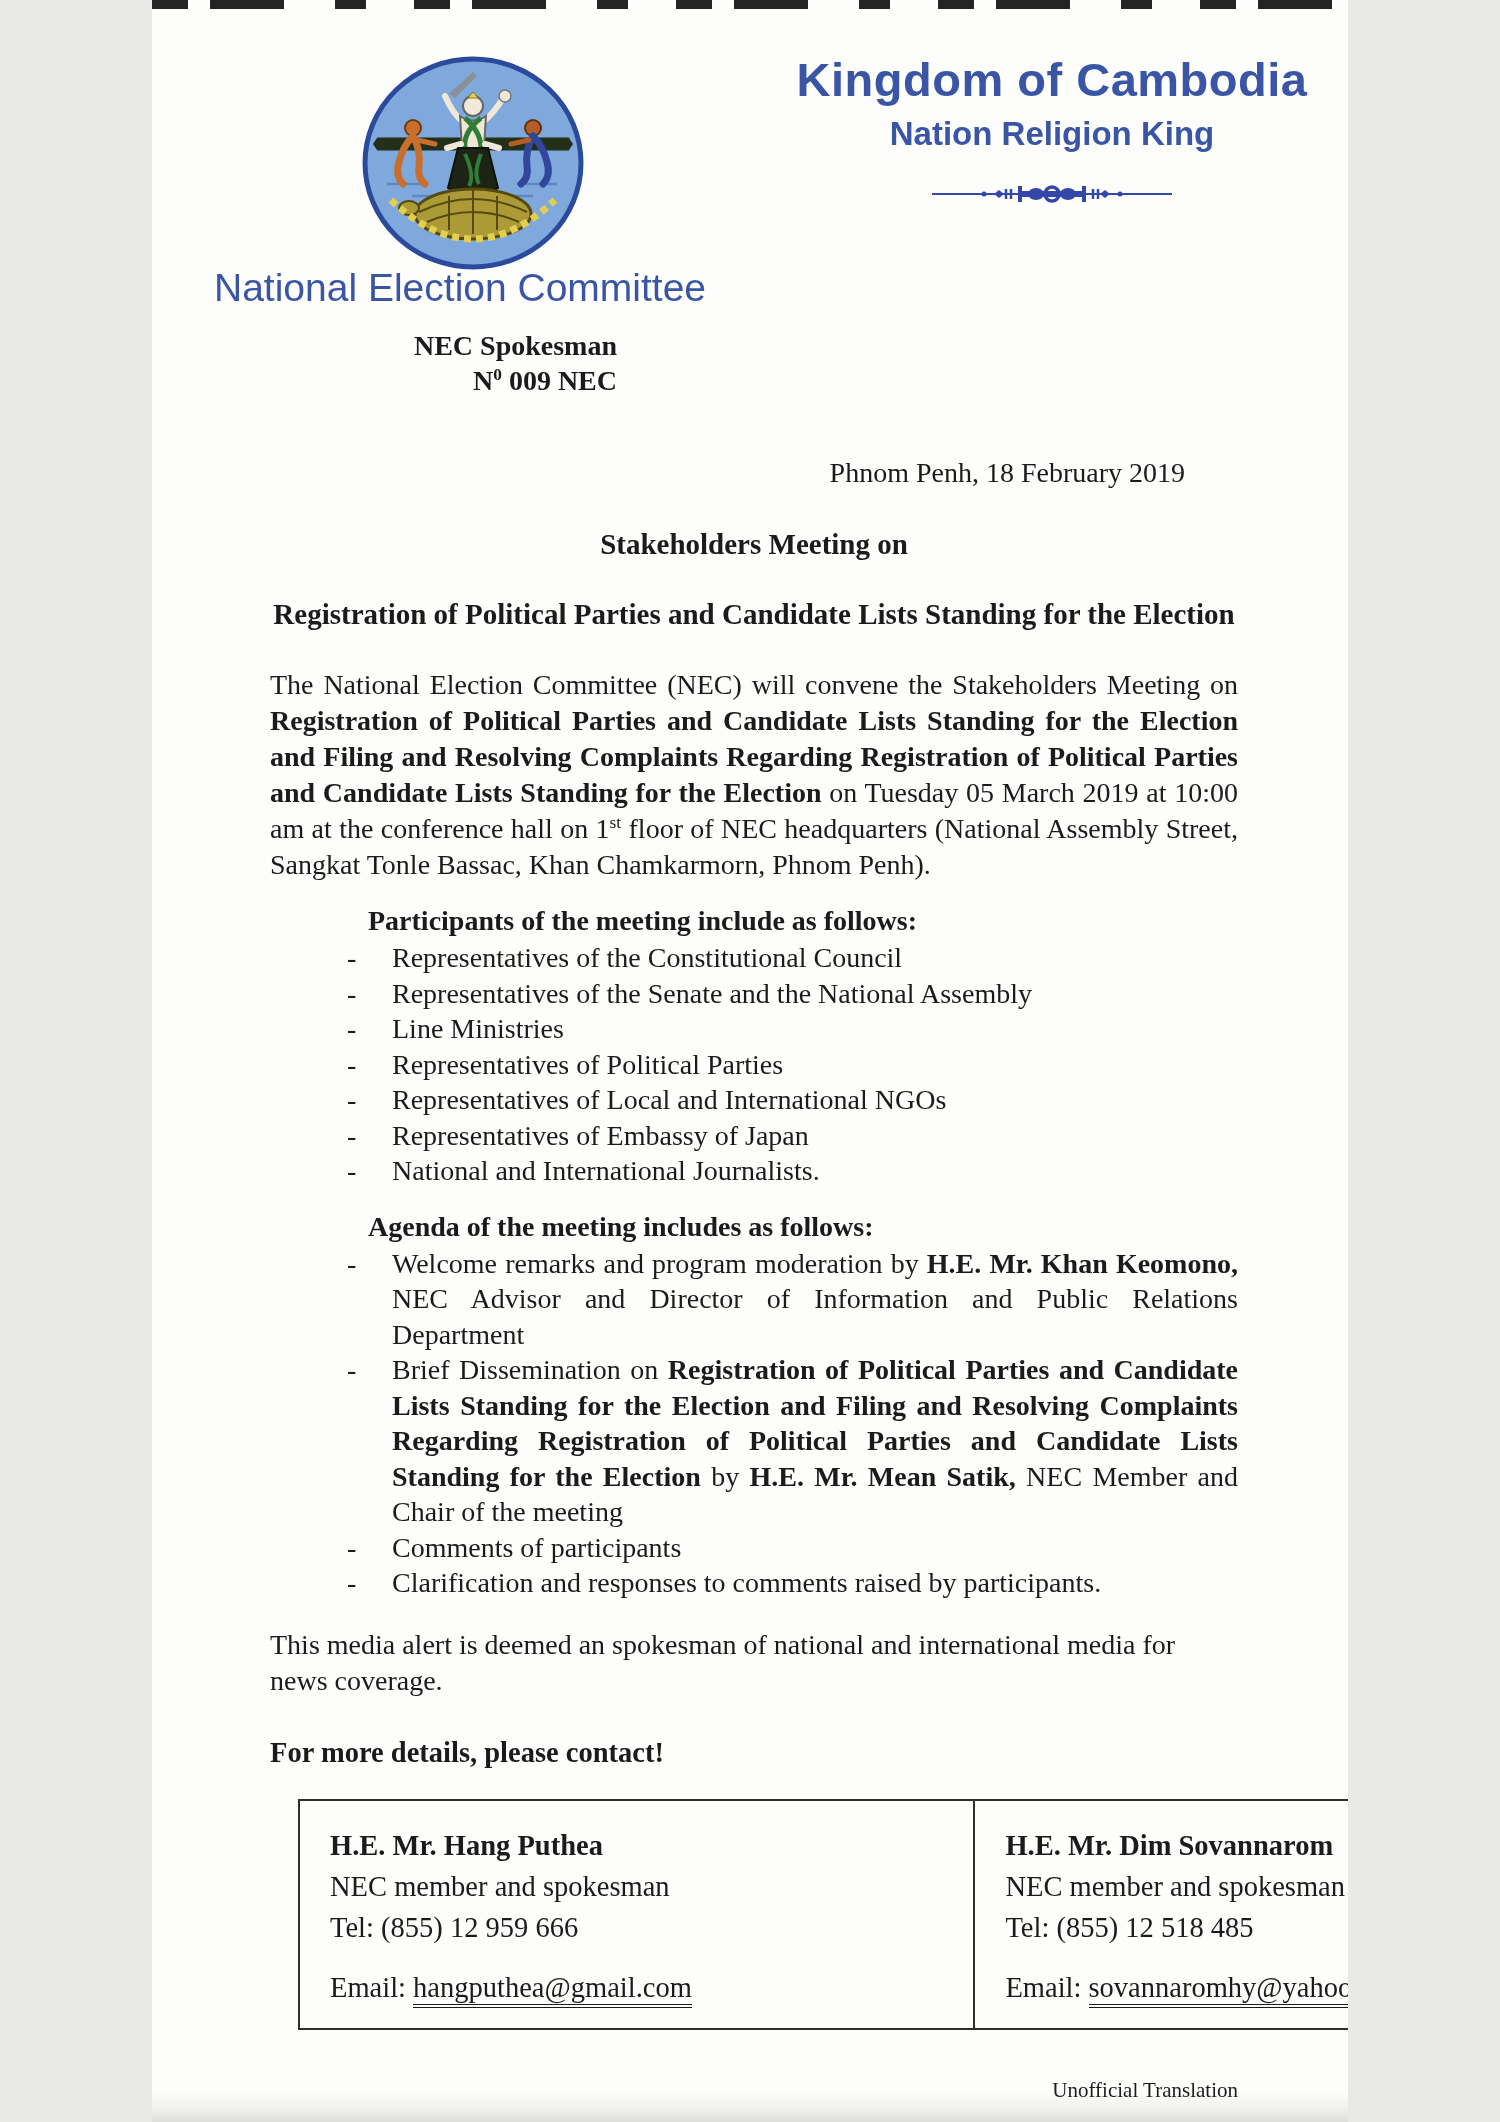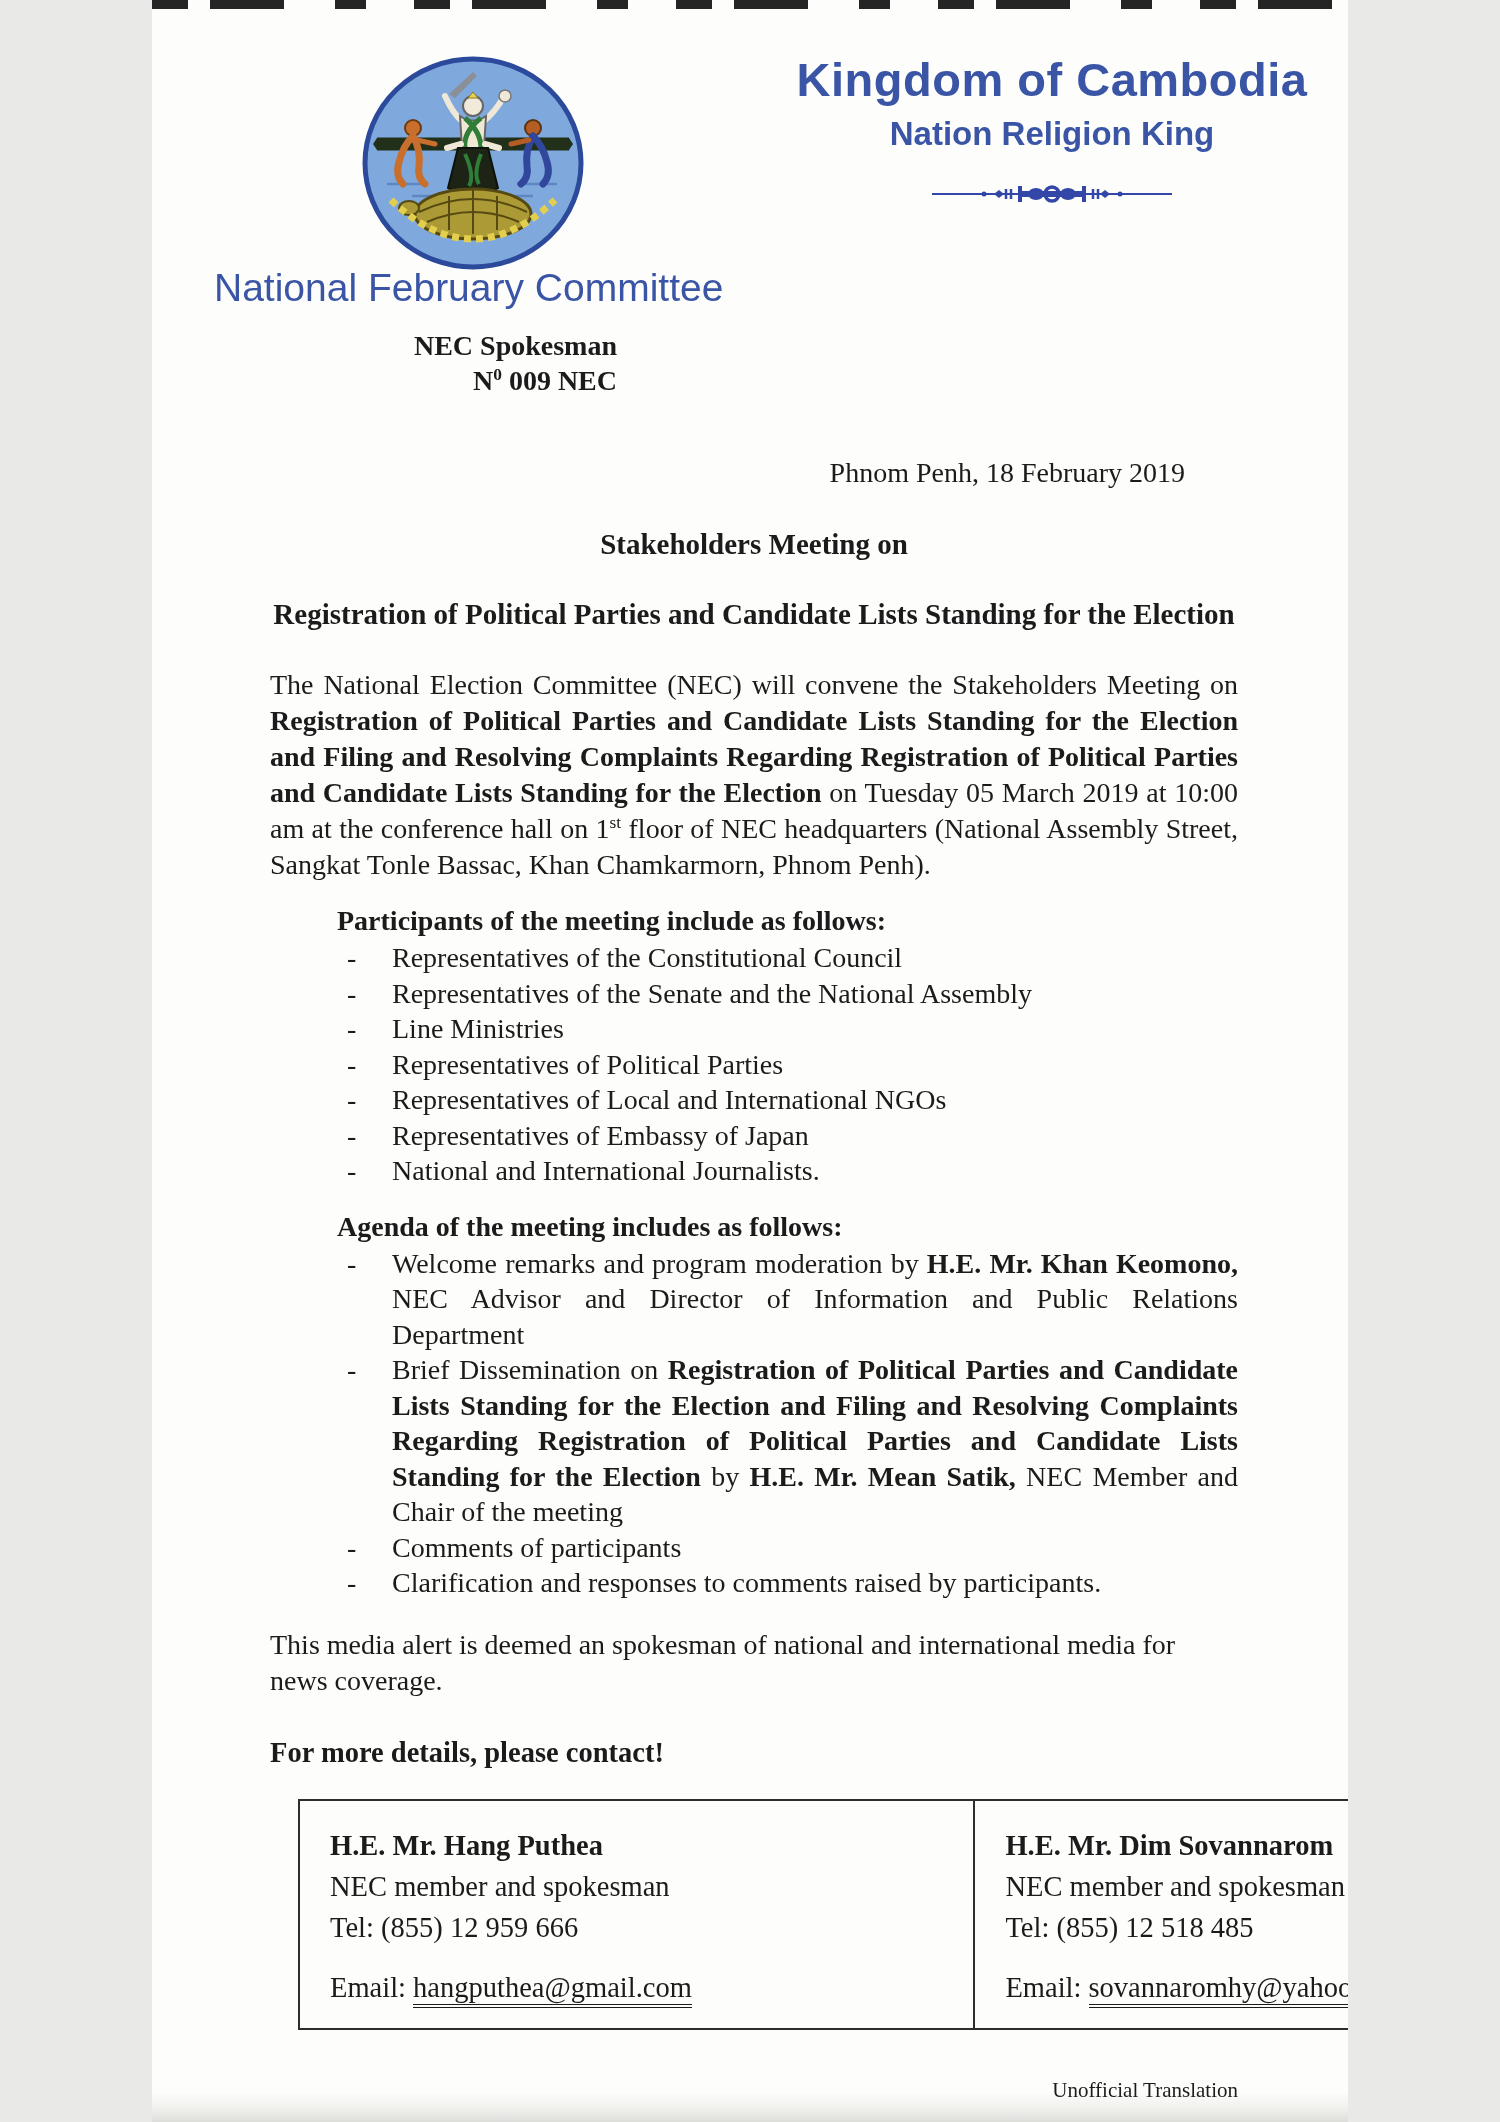--- a/index.html
+++ b/index.html
@@ -34,21 +34,21 @@
   .spokes { position:absolute; left:125px; top:328px; width:340px; text-align:right;
     font-weight:bold; font-size:28px; line-height:35px; }
   sup { font-size:.62em; vertical-align:super; line-height:0; }
   
   .body { padding:0 110px 0 118px; }
   .dateline { text-align:right; padding-right:53px; font-size:28px; line-height:36px; }
   .title { text-align:center; font-size:34px; margin:34px 0 0; font-weight:bold; }
   .sub   { text-align:center; font-size:29px; margin:37px 0 0; font-weight:bold; }
   .b { font-weight:bold; }
   .intro { font-size:28px; line-height:36px; text-align:justify; margin:36px 0 0; }
-  .sec-h { margin:20px 0 0 67px; font-size:28px; line-height:36px; }
+  .sec-h { margin:20px 0 0 98px; font-size:28px; line-height:36px; }
   .plist { list-style:none; margin:1px 0 0; padding:0 0 0 77px; font-size:28px; line-height:35.5px; }
   .plist li { display:flex; }
   .dash { width:45px; flex:none; }
   .litext { flex:1; }
   .just { text-align:justify; }
   .closing { margin:26px 0 0; font-size:28px; line-height:36px; }
   .contact-h { margin:38px 0 0; font-size:28.5px; }
   table.contacts { margin:30px 0 0 28px; width:1244px; border-collapse:collapse; table-layout:fixed; }
   table.contacts td {
     border:2px solid #2e2e2c; vertical-align:top;
@@ -117,21 +117,21 @@
           <ellipse cx="136" cy="13" rx="8" ry="6" fill="#3347a8"></ellipse>
           <path d="M88,5 v16 M152,5 v16" stroke="#3347a8" stroke-width="4"></path>
           <path d="M74,8 v10 M79,8 v10 M161,8 v10 M166,8 v10" stroke="#3347a8" stroke-width="2.5"></path>
           <path d="M62,13 l5,-4 5,4 -5,4 z M168,13 l5,-4 5,4 -5,4 z" fill="#3347a8"></path>
           <circle cx="52" cy="13" r="2.5" fill="#3347a8"></circle>
           <circle cx="188" cy="13" r="2.5" fill="#3347a8"></circle>
         </svg>
       </div>
     </div>
 
-    <div class="committee">National February Committee</div>
+    <div class="committee">National Election Committee</div>
 
     <div class="spokes">
       <div>NEC Spokesman</div>
       <div><span>N</span><sup>0</sup><span> 009 NEC</span></div>
     </div>
   </header>
 
   <main class="body">
     <div class="dateline">Phnom Penh, 18 February 2019</div>
 

